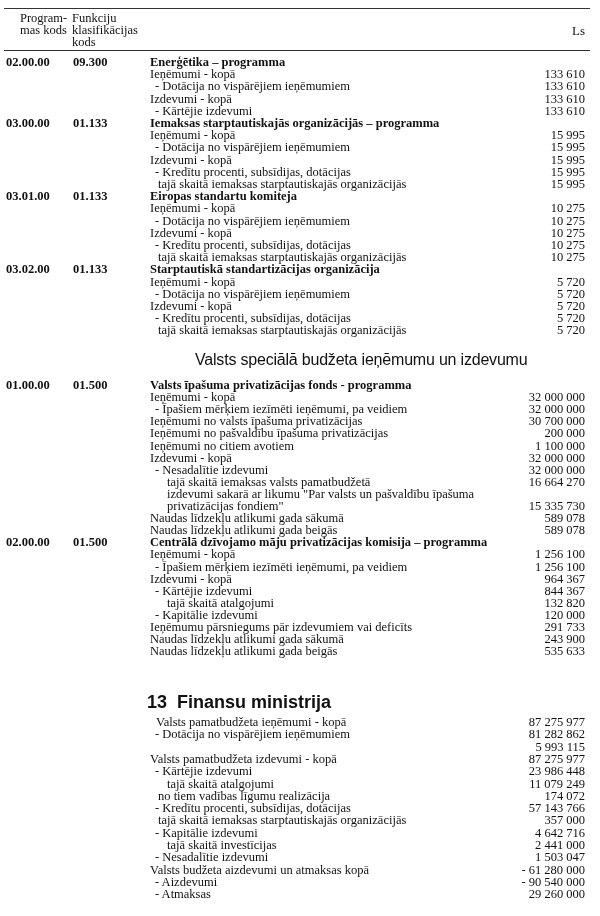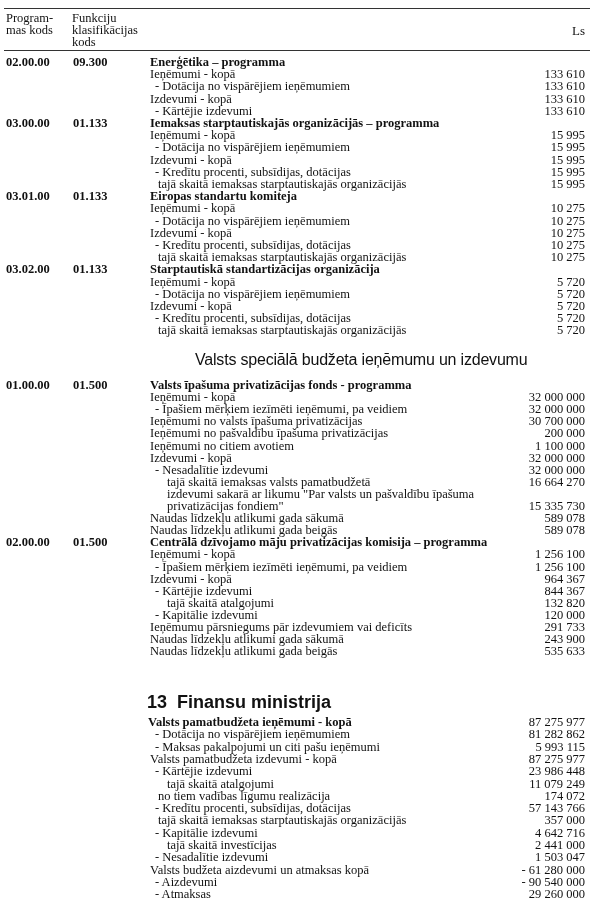--- a/index.html
+++ b/index.html
@@ -25,21 +25,21 @@
   .mtitle {
     position: absolute; left: 147px; font-size: 18px; font-weight: bold;
     font-family: "Liberation Sans", sans-serif; white-space: nowrap;
   }
 </style>
 </head>
 <body>
 
 <div>
   <div class="rule" style="top:8px;"></div>
-  <div class="hdr" style="left:6px; top:12px;">
+  <div class="hdr" style="left:20px; top:12px;">
     <div>Program-</div>
     <div>mas kods</div>
   </div>
   <div class="hdr" style="left:72px; top:12px;">
     <div>Funkciju</div>
     <div>klasifikācijas</div>
     <div>kods</div>
   </div>
   <div class="hdr" style="right:15px; top:25px; font-size:13px;">Ls</div>
   <div class="rule" style="top:50px;"></div>
@@ -249,29 +249,28 @@
         <span class="val">535 633</span>
       </div>
     </div>
 
   <div class="mtitle" style="top:692px;">
     <span>13</span>&nbsp;&nbsp;<span>Finansu ministrija</span>
   </div>
 
   <div id="block3">
       <div class="row" style="top: 716px;">
-        <span class="lbl" style="left: 148px; font-weight: bold;">Valsts pamatbudžeta ieņēmumi  - kopā</span>
+        <span class="lbl" style="left: 156px;">Valsts pamatbudžeta ieņēmumi  - kopā</span>
         <span class="val">87 275 977</span>
       </div>
       <div class="row" style="top: 728.3px;">
         <span class="lbl" style="left: 155px;">- Dotācija no vispārējiem ieņēmumiem</span>
         <span class="val">81 282 862</span>
       </div>
       <div class="row" style="top: 740.6px;">
-        <span class="lbl" style="left: 155px;">- Maksas pakalpojumi un citi pašu ieņēmumi</span>
         <span class="val">5 993 115</span>
       </div>
       <div class="row" style="top: 752.9px;">
         <span class="lbl" style="left: 150px;">Valsts pamatbudžeta izdevumi  - kopā</span>
         <span class="val">87 275 977</span>
       </div>
       <div class="row" style="top: 765.2px;">
         <span class="lbl" style="left: 155px;">- Kārtējie izdevumi</span>
         <span class="val">23 986 448</span>
       </div>

